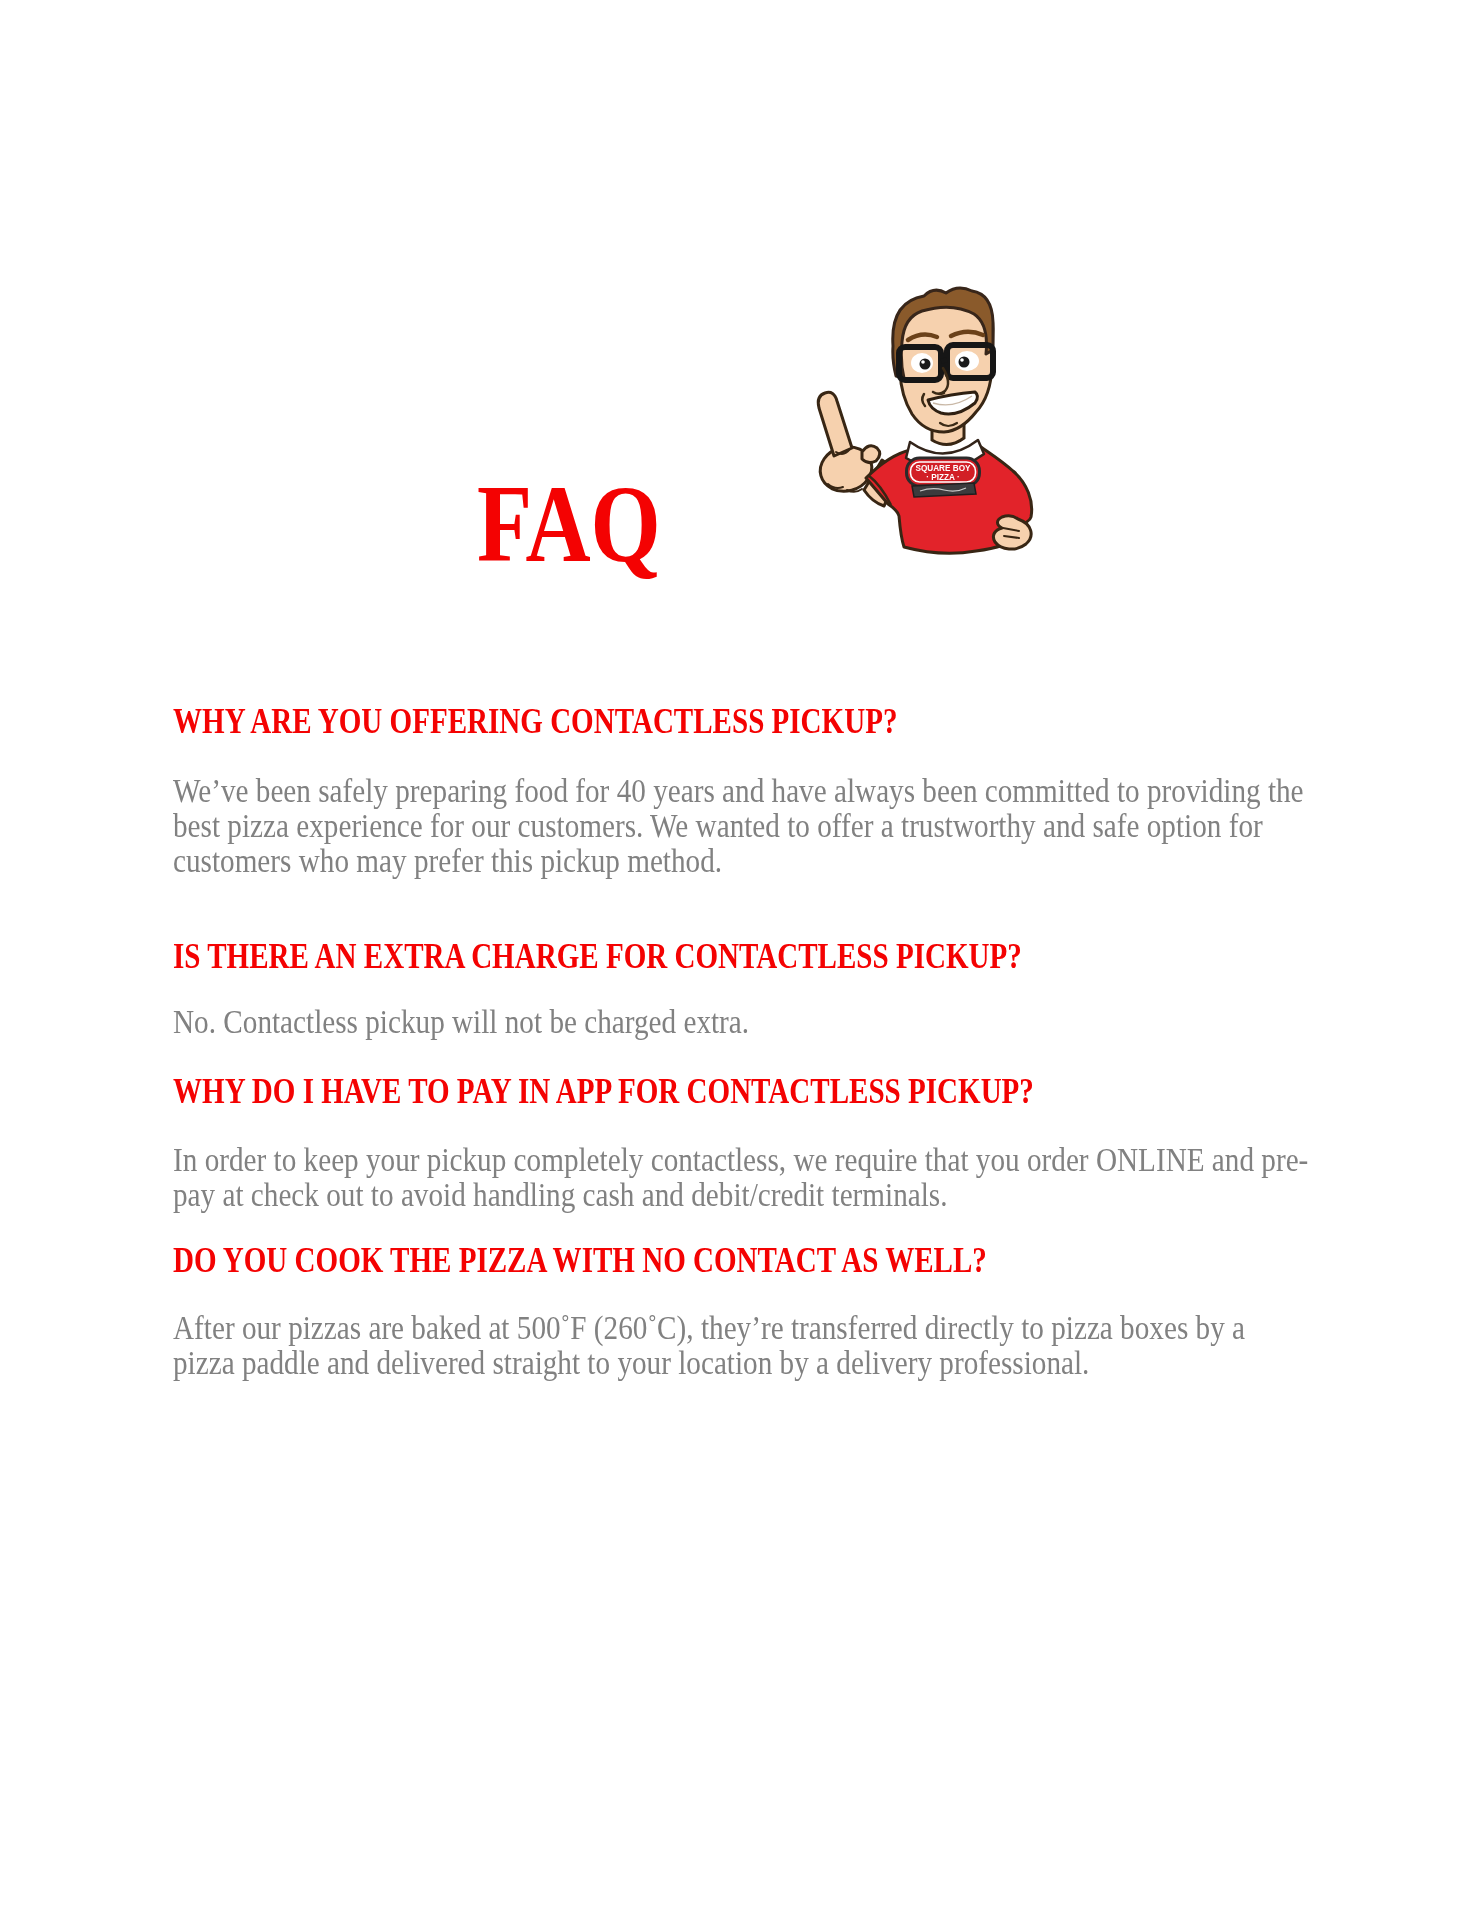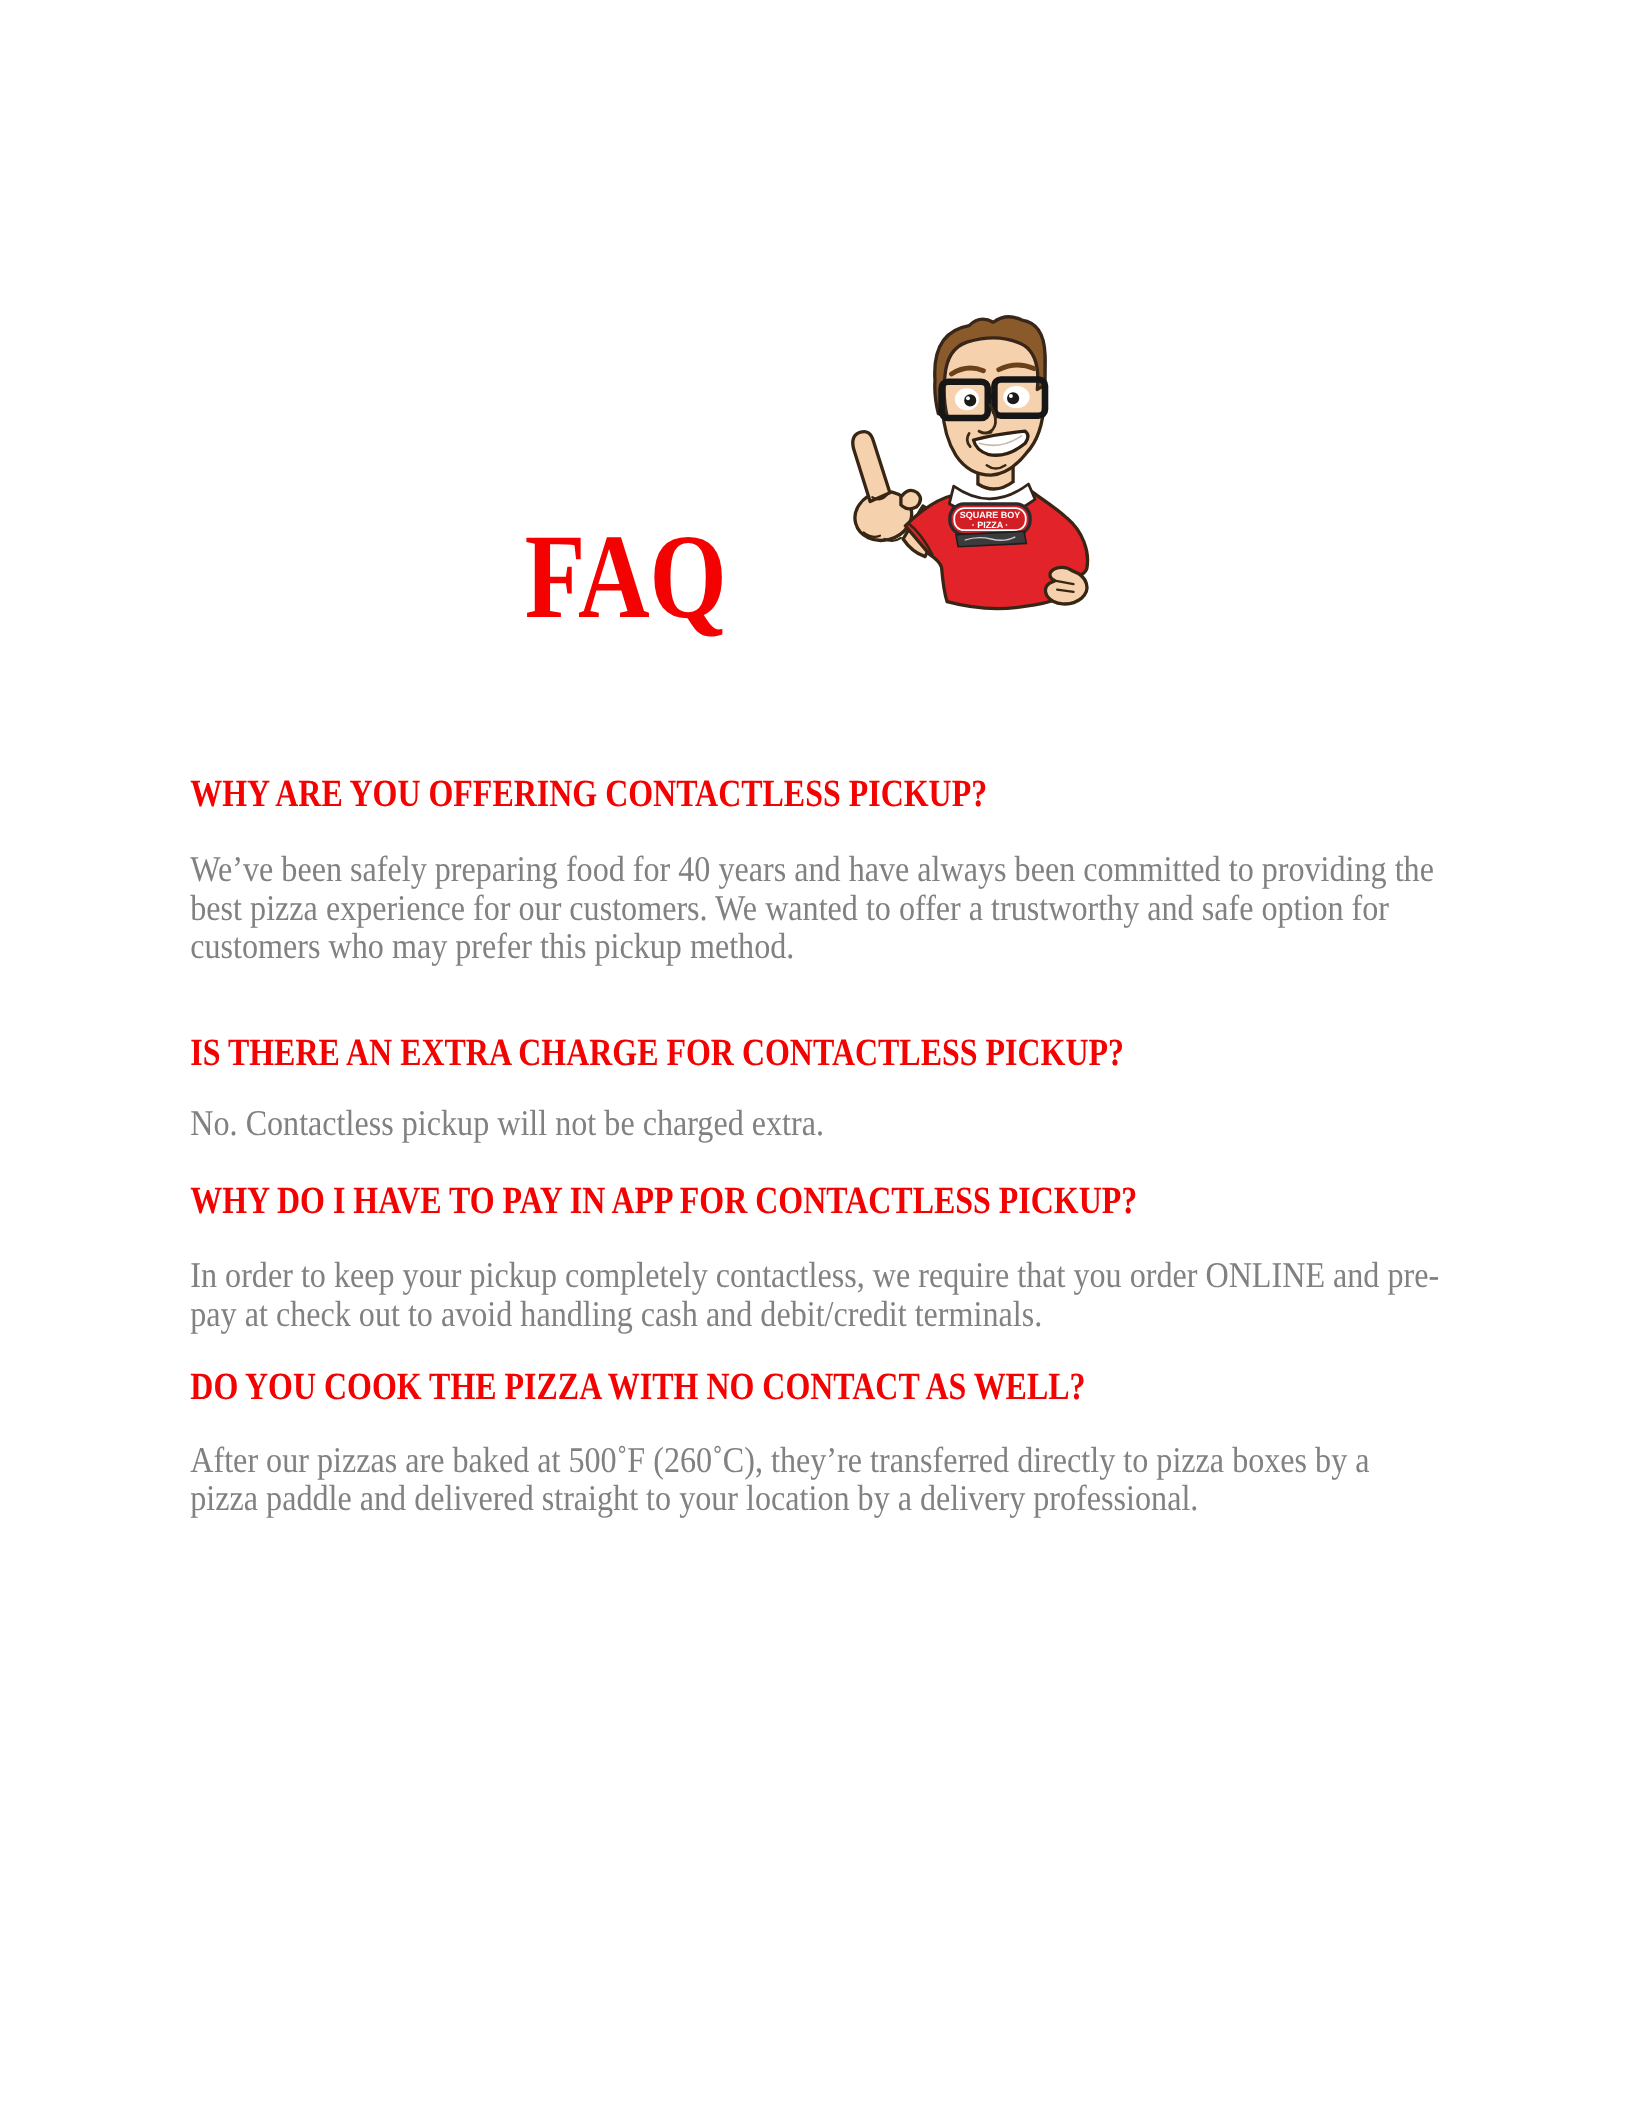--- a/index.html
+++ b/index.html
@@ -14,21 +14,21 @@
     position:absolute;left:0;top:0;width:1284px;height:1920px;background:#ffffff;
   }
   .doc-title{
     position:absolute;left:477px;top:467px;
     font-size:110px;font-weight:bold;line-height:1.05;
     color:#f40202;
     transform:scaleX(0.82);transform-origin:0 0;
     white-space:nowrap;
   }
   .mascot-wrap{
-    position:absolute;left:763px;top:284px;width:238px;height:276px;
+    position:absolute;left:806px;top:284px;width:238px;height:276px;
   }
   .content{
     position:absolute;left:173px;top:700px;width:1320px;
   }
   .question{
     margin:0;
     font-size:35px;font-weight:bold;line-height:44px;
     color:#f40202;
     white-space:nowrap;
     transform:scaleX(0.83);transform-origin:0 0;

